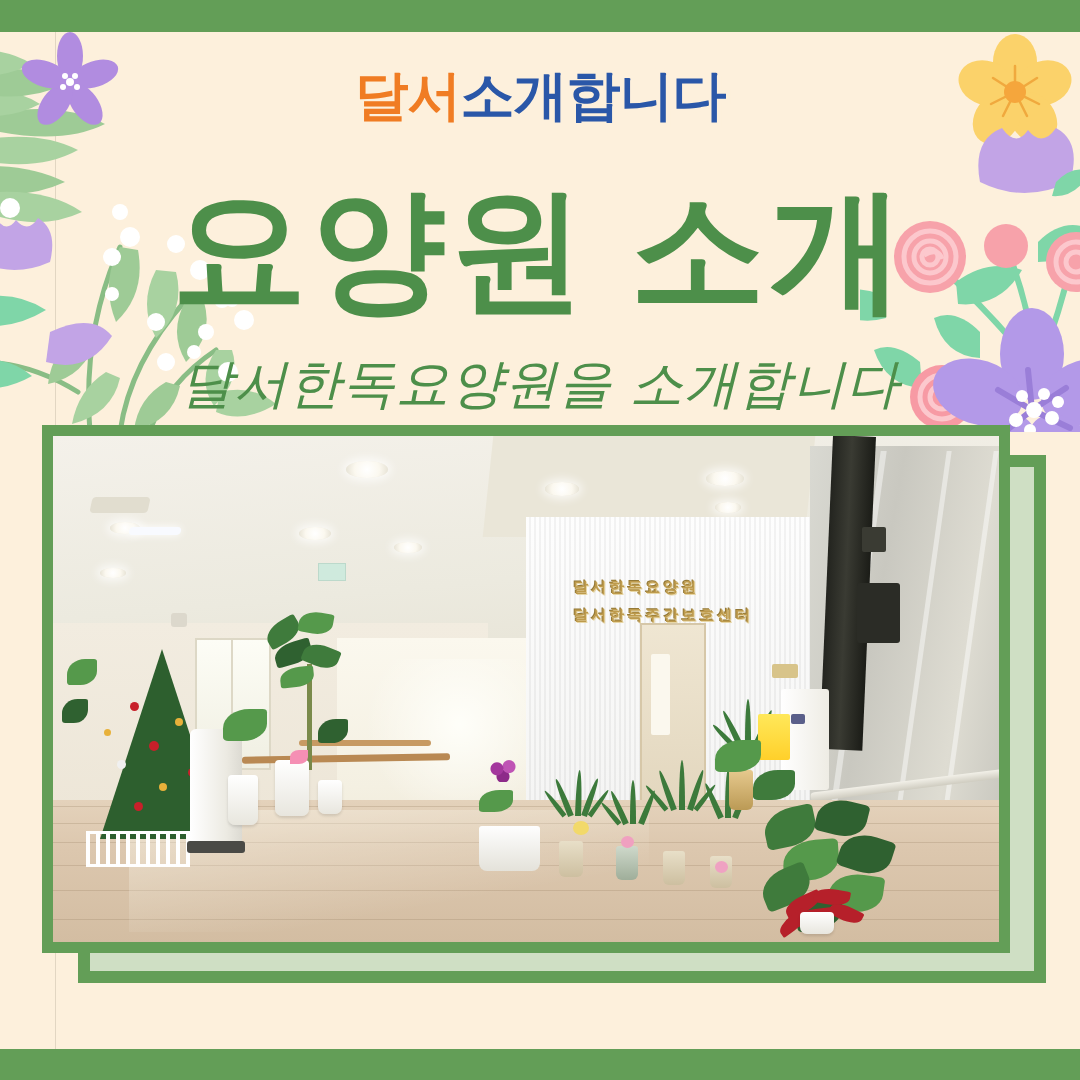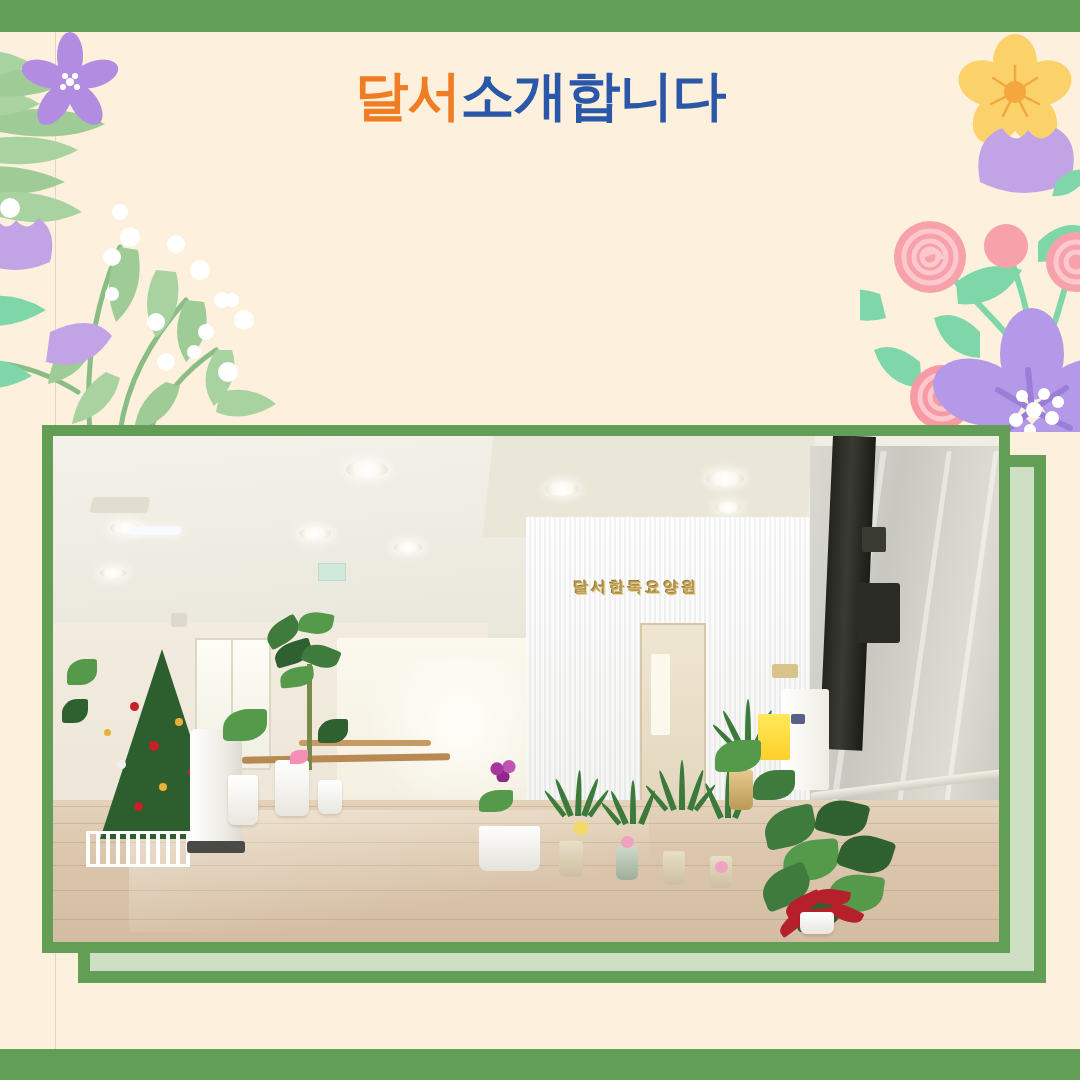--- a/index.html
+++ b/index.html
@@ -487,39 +487,42 @@
           <circle cx="-2" cy="20" r="6"></circle>
         </g>
       </g>
     </svg>
   </div>
 
   <div class="header">
     <div class="logo">
       <span class="lg-a">달서</span><span class="lg-b">소개합니다</span>
     </div>
+    <div class="title">요양원 소개</div>
+    <div class="subtitle">달서한독요양원을 소개합니다</div>
   </div>
 
   <div class="frame-offset"></div>
 
   <div class="frame-photo">
     <div class="photo-inner">
 
       <div class="ph ceiling"></div>
       <div class="ph ceiling-drop"></div>
 
       <div class="ph rearwall"></div>
       <div class="ph corridor"></div>
       <div class="ph corridor-glow"></div>
 
       <div class="ph featurewall"></div>
       <div class="ph featurewall-shade"></div>
 
       <div class="ph sign">
         <div>달서한독요양원</div>
+        <div>달서한독주간보호센터</div>
       </div>
 
       <div class="ph glasswall"></div>
       <div class="ph glass-streak" style="left:84%;top:3%;width:6px;height:92%;"></div>
       <div class="ph glass-streak" style="left:91%;top:3%;width:5px;height:92%;"></div>
       <div class="ph glass-streak" style="left:96%;top:3%;width:5px;height:92%;"></div>
       <div class="ph handrail"></div>
       <div class="ph handrail2"></div>
 
       <div class="ph tvcol"></div>

